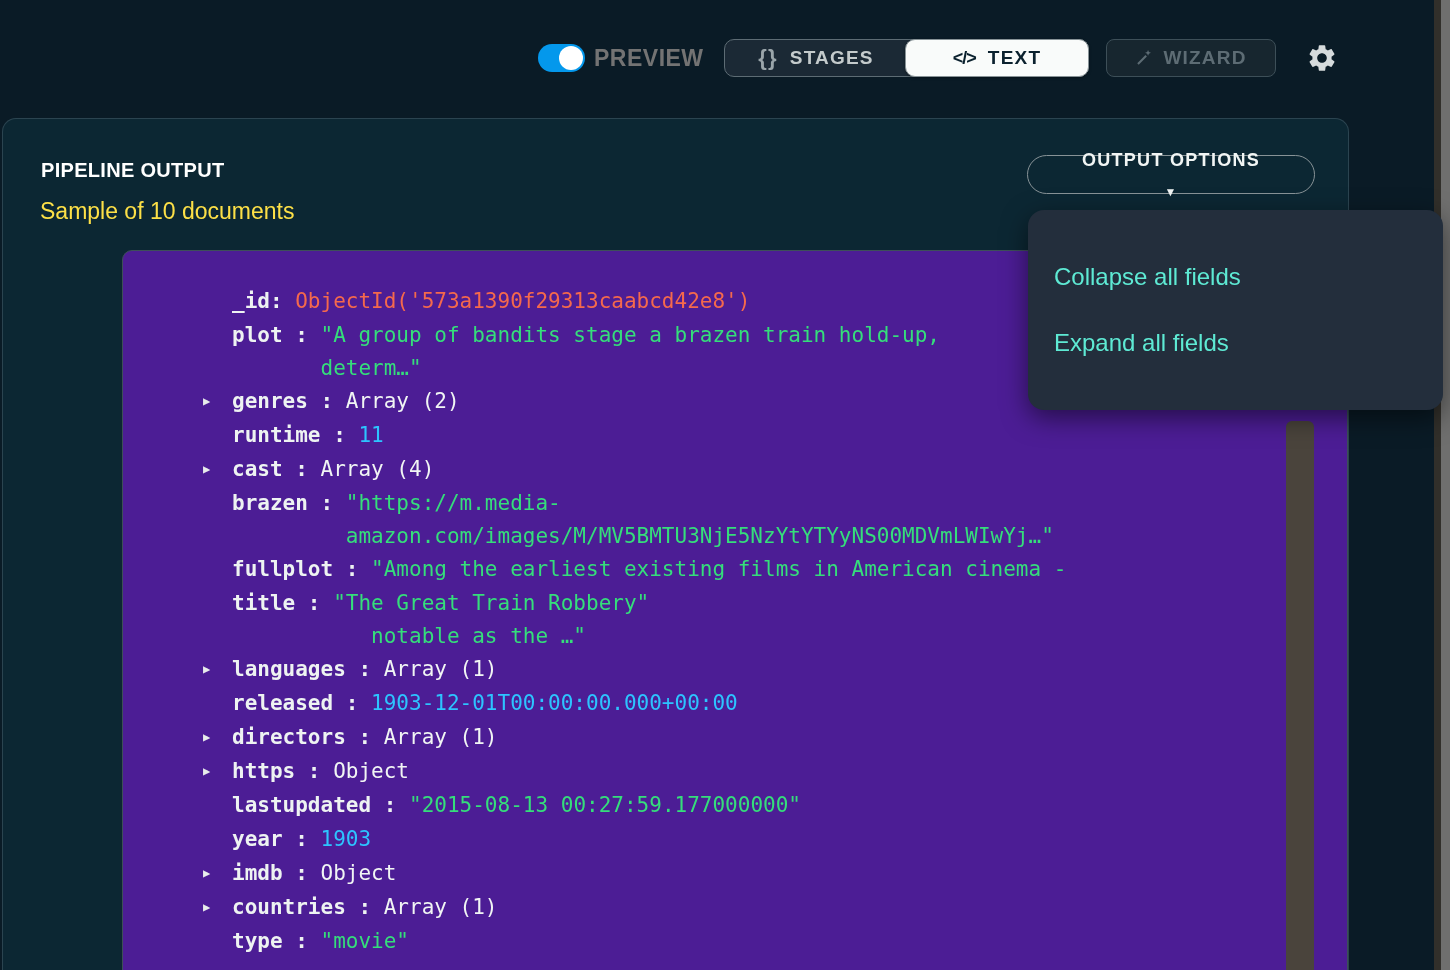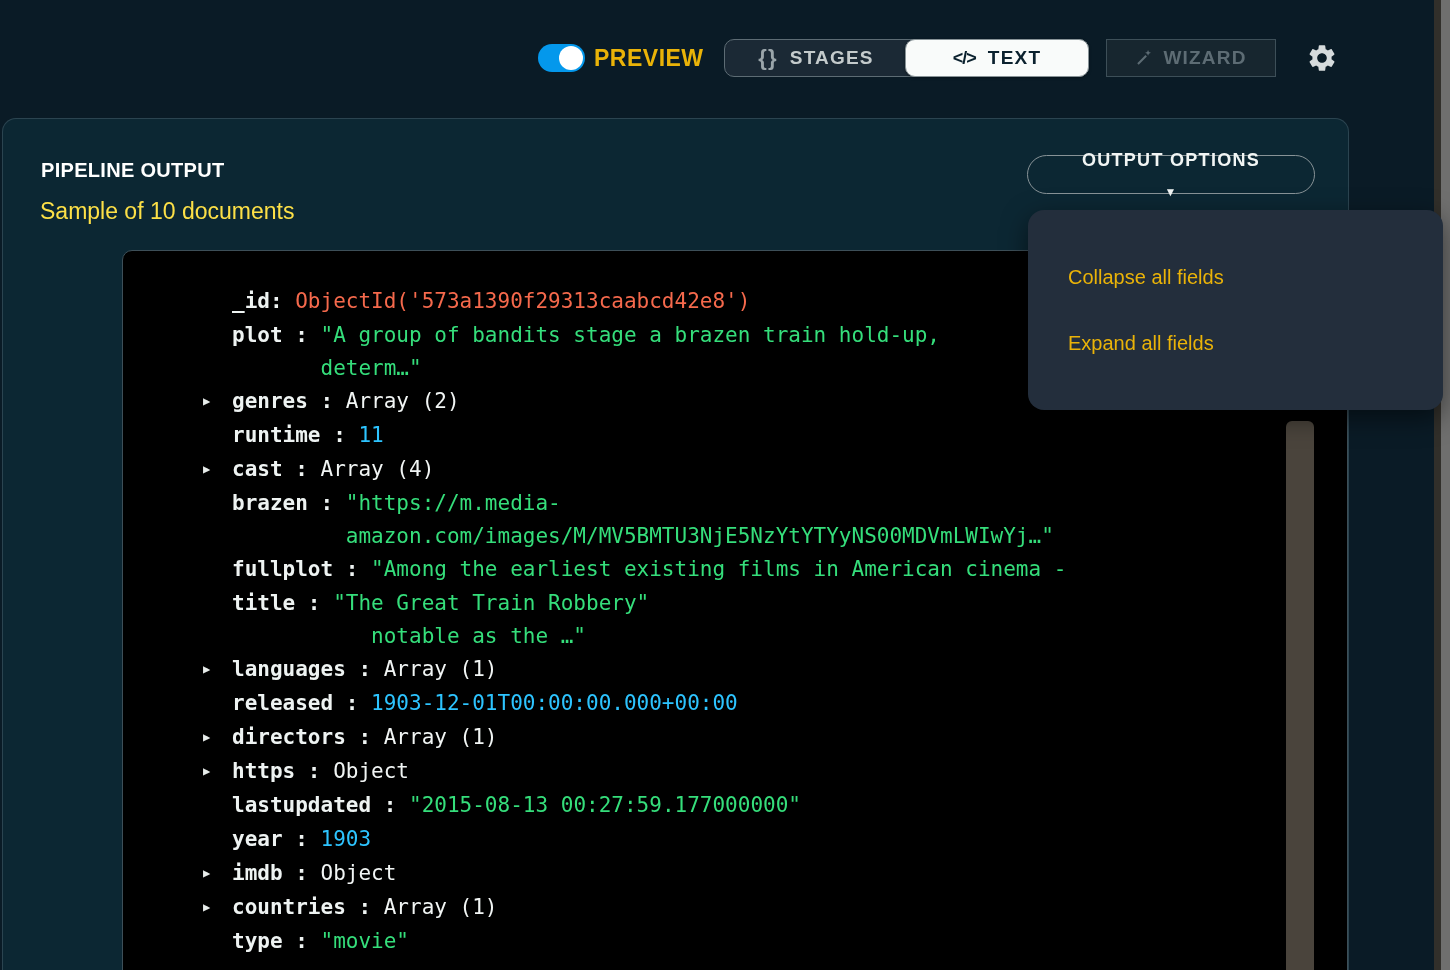--- a/index.html
+++ b/index.html
@@ -14,21 +14,21 @@
   .toggle {
     position:absolute; left:538px; top:44px; width:47px; height:28px;
     border-radius:14px; background:#0498EC; cursor:pointer;
   }
   .toggle .knob {
     position:absolute; right:2px; top:2px; width:24px; height:24px;
     border-radius:50%; background:#FFFFFF;
   }
   .preview-label {
     position:absolute; left:594px; top:45px;
-    font-size:23px; font-weight:bold; color:#eab308; letter-spacing:.5px;
+    font-size:23px; font-weight:bold; color:#737373; letter-spacing:.5px;
   }
   .segmented {
     position:absolute; left:724px; top:39px; width:365px; height:38px;
     background:#1B2935; border:1px solid #5D6C74; border-radius:10px;
   }
   .seg-stages {
     position:absolute; left:0; top:0; width:182px; height:36px;
     display:flex; align-items:center; justify-content:center; gap:12px;
     color:#C4CBCC; font-size:19px; font-weight:bold; letter-spacing:1.2px;
     cursor:pointer;
@@ -37,21 +37,21 @@
   .seg-text {
     position:absolute; right:-1px; top:-1px; width:184px; height:38px;
     background:#F9FBFA; border:1px solid #889397; border-radius:10px;
     display:flex; align-items:center; justify-content:center; gap:12px;
     color:#0B212E; font-size:19px; font-weight:bold; letter-spacing:1.2px;
     box-shadow:0 1px 3px rgba(0,0,0,.35); cursor:pointer;
   }
   .code-glyph { font-size:18px; font-weight:bold; letter-spacing:-1px; }
   .wizard-btn {
     position:absolute; left:1106px; top:39px; width:170px; height:38px;
-    background:#17262F; border:1px solid #3D4F58; border-radius:0;
+    background:#17262F; border:1px solid #3D4F58; border-radius:8px;
     display:flex; align-items:center; justify-content:center; gap:10px;
     color:#5D6C74; font-size:19px; font-weight:bold; letter-spacing:1.2px;
     cursor:default;
   }
   .wizard-btn svg { width:18px; height:18px; fill:#5D6C74; }
   .gear-btn {
     position:absolute; left:1306px; top:42px; width:32px; height:32px; cursor:pointer;
   }
   .gear-btn svg { width:32px; height:32px; fill:#D6DBDC; }
 
@@ -75,21 +75,21 @@
     color:#F1F5F4; font-size:18px; font-weight:bold; letter-spacing:1.3px;
     display:flex; align-items:center; justify-content:center; gap:14px;
     cursor:pointer;
     flex-direction:column;
   }
   .caret-glyph { font-size:12px; }
 
   
   .doc-panel {
     position:absolute; left:122px; top:250px; width:1226px; height:721px;
-    background:#000000; border:1px solid #3D4F58; border-radius:10px 10px 0 0;
+    background:#4c1d95; border:1px solid #3D4F58; border-radius:10px 10px 0 0;
     overflow:hidden;
   }
   .doc-rows {
     padding:33px 0 0 80px;
     font-family:"DejaVu Sans Mono", monospace; font-size:21px;
   }
   .drow { height:34px; line-height:34px; display:flex; align-items:center; white-space:pre; }
   .drow.cont { height:32px; line-height:32px; }
   .exp { width:29px; flex:none; font-size:12px; color:#E8EDEB; cursor:pointer; }
   .dkey { color:#EEF3F2; font-weight:bold; margin-right:1ch; }
@@ -105,22 +105,22 @@
     background:#4A443C; border-radius:6px; cursor:pointer;
   }
 
   
   .menu {
     position:absolute; left:1028px; top:210px; width:415px; height:200px;
     background:#232E3C; border-radius:16px; padding-top:34px;
     box-shadow:0 8px 26px rgba(0,0,0,.5); z-index:50;
   }
   .menu-item {
-    height:66px; line-height:66px; padding-left:40px;
-    color:#eab308; font-size:20px; cursor:pointer;
+    height:66px; line-height:66px; padding-left:26px;
+    color:#5eead4; font-size:24px; cursor:pointer;
   }
 
   
   .edge-dark { position:absolute; left:1434px; top:0; width:7px; height:970px; background:#312F2A; z-index:40; }
   .edge-gray { position:absolute; left:1441px; top:0; width:9px; height:970px; background:#6F6F6E; z-index:40; }
 </style>
 </head>
 <body>
 
 <div class="toggle">

